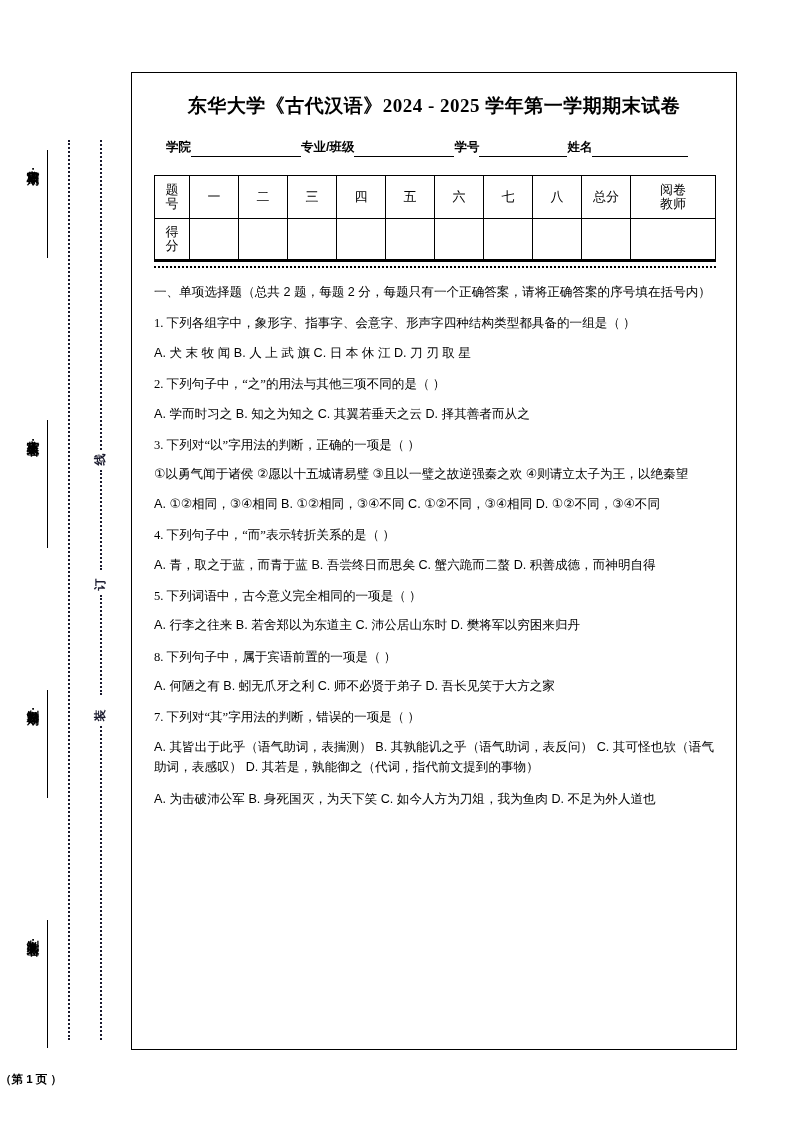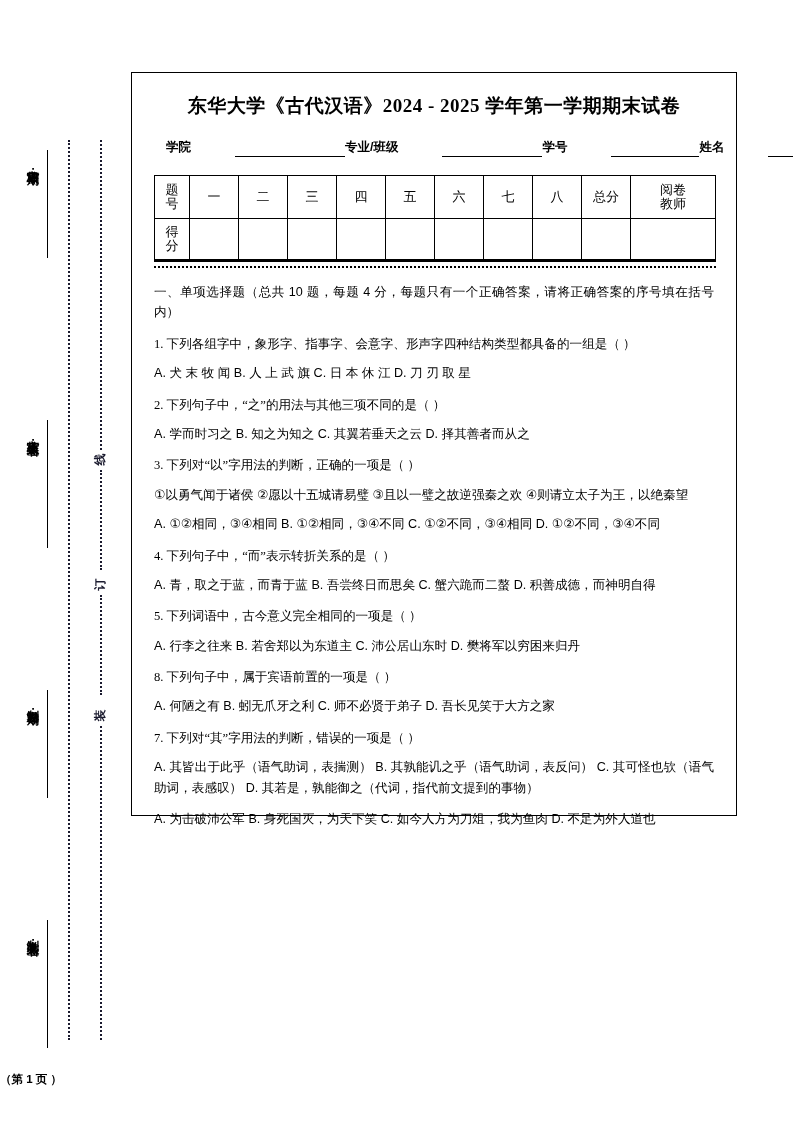--- a/index.html
+++ b/index.html
@@ -63,21 +63,21 @@
     width: 16px;
     color: #1a1a2e;
   }
 
   
   .paper-frame {
     position: absolute;
     left: 131px;
     top: 72px;
     width: 606px;
-    height: 744px;
+    height: 978px;
     border: 1.6px solid #000;
     box-sizing: border-box;
   }
 
   .exam-title {
     text-align: center;
     font-size: 19px;
     font-weight: bold;
     font-family: "Liberation Serif", "DejaVu Serif", serif;
     letter-spacing: 0.5px;
@@ -90,21 +90,20 @@
   .info-row {
     display: flex;
     align-items: flex-end;
     margin: 20px 26px 0 34px;
     font-size: 12.5px;
     font-family: "Liberation Sans", "DejaVu Sans", sans-serif;
   }
   .info-field {
     display: flex;
     align-items: flex-end;
-    gap: 44px;
   }
   .info-label {
     white-space: nowrap;
     font-weight: bold;
     padding-bottom: 1px;
   }
   .info-blank {
     border-bottom: 1px solid #000;
     height: 13px;
   }
@@ -284,21 +283,21 @@
       </tr>
     </tbody>
       </table>
   </div>
 
   <div class="thick-rule"></div>
   <div class="dotted-rule"></div>
 
   <div class="body-area">
 
-    <div class="section-head">一、单项选择题（总共 10 题，每题 4 分，每题只有一个正确答案，请将正确答案的序号填在括号内）</div>
+    <div class="section-head">一、单项选择题（总共 2 题，每题 2 分，每题只有一个正确答案，请将正确答案的序号填在括号内）</div>
 
     <div class="question">
       <div class="q-stem">1.  下列各组字中，象形字、指事字、会意字、形声字四种结构类型都具备的一组是（    ）</div>
       <div class="q-options">A.  犬 末 牧 闻   B.  人 上 武 旗   C.  日 本 休 江   D.  刀 刃 取 星</div>
     </div>
 
     <div class="question">
       <div class="q-stem">2.  下列句子中，“之”的用法与其他三项不同的是（    ）</div>
       <div class="q-options">A.  学而时习之   B.  知之为知之   C.  其翼若垂天之云   D.  择其善者而从之</div>
     </div>

